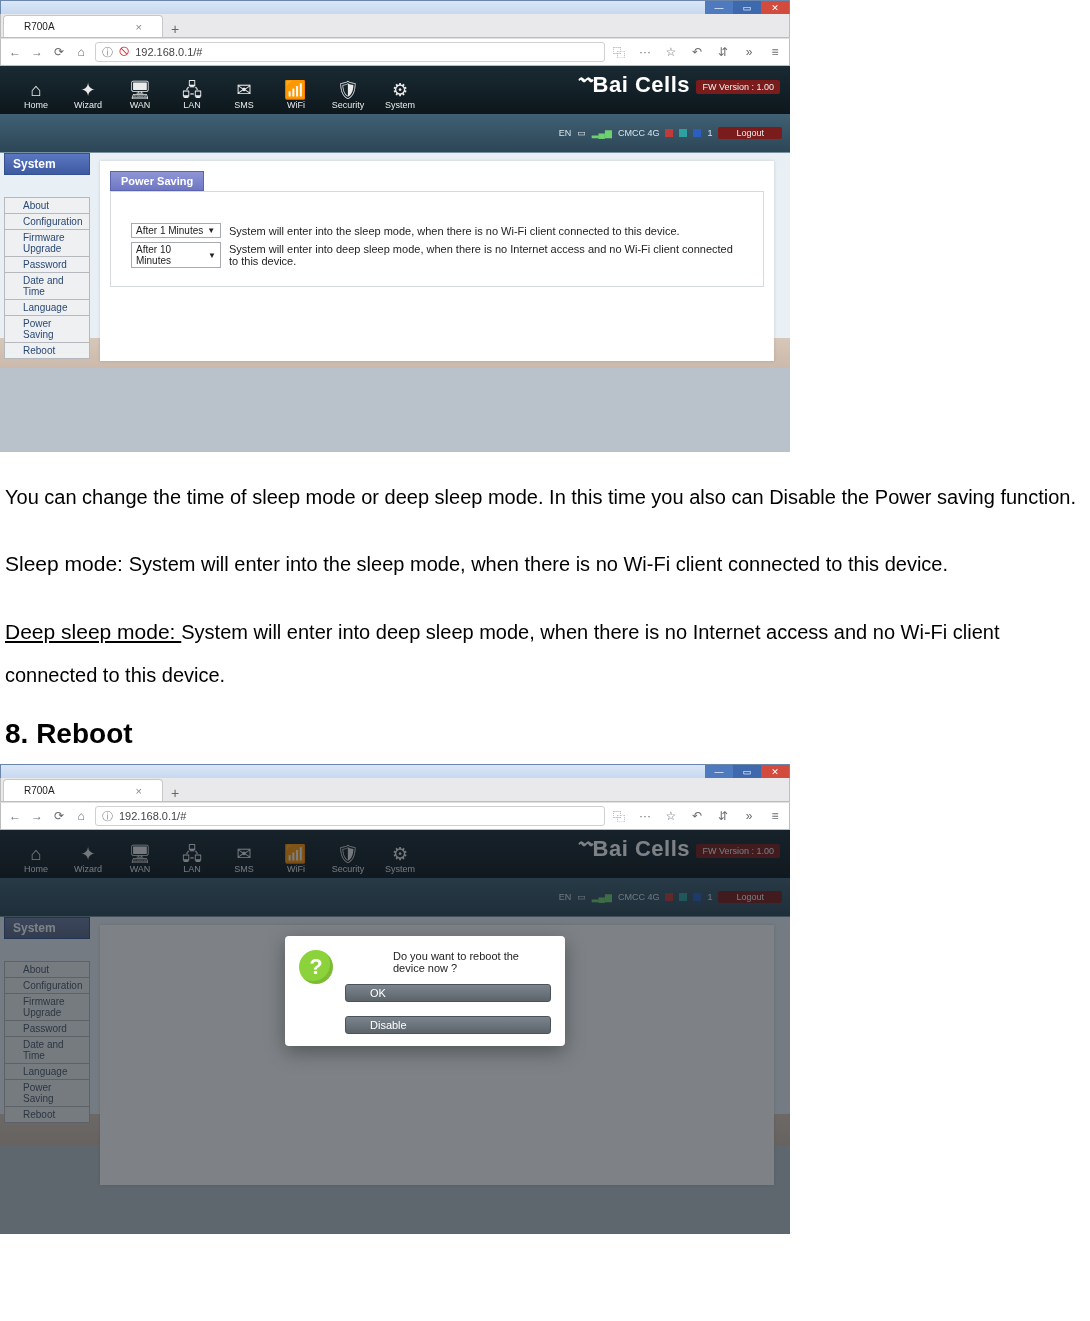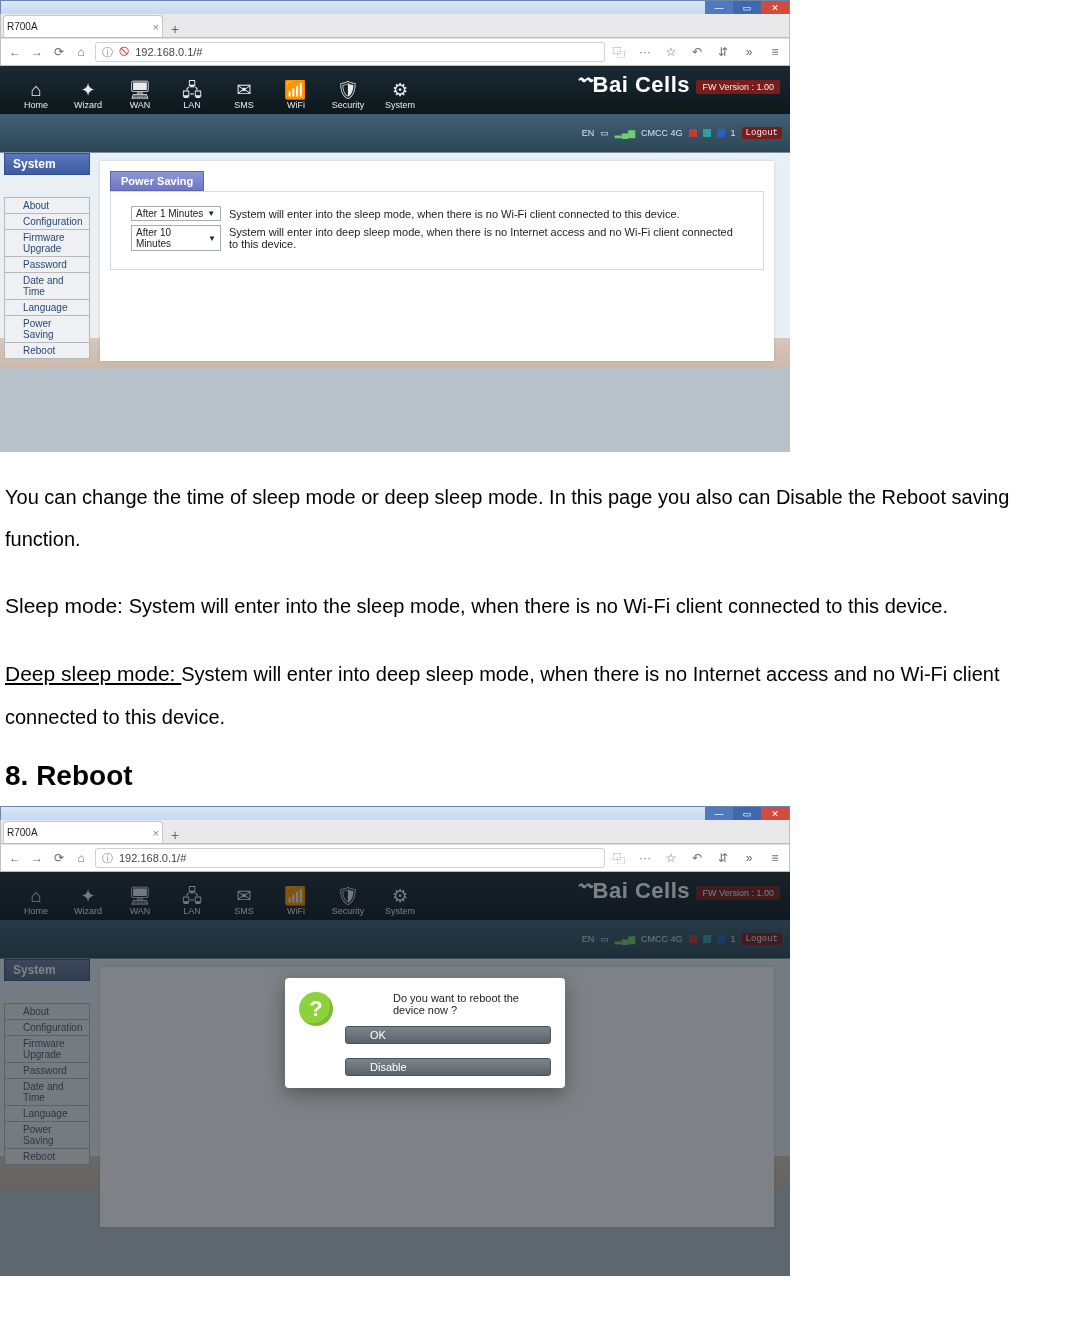--- a/index.html
+++ b/index.html
@@ -26,21 +26,21 @@
   .win-max { background:#3f69ad; }
   .win-close { background:#d34b3d; }
 
   
   .ff-tabstrip {
     height: 24px; background:#e9e9ec; border:1px solid #bdbdbd; border-top:none;
     display:flex; align-items:flex-end;
   }
   .ff-tab {
     height: 22px; min-width: 160px; background:#fff; border:1px solid #c7c7c7; border-bottom:none;
-    border-radius:4px 4px 0 0; margin-left:2px; display:flex; align-items:center; padding:0 3px;
+    border-radius:4px 4px 0 0; margin-left:2px; display:flex; align-items:center; padding:0 20px;
     font-size:10px; gap:6px;
   }
   .ff-tab .x { margin-left:auto; color:#888; font-size:11px; }
   .ff-newtab { width:24px; display:flex; align-items:center; justify-content:center; color:#666; font-size:14px; }
 
   
   .ff-urlrow {
     height: 28px; background:#fff; border:1px solid #bdbdbd; border-top:1px solid #e0e0e0;
     display:flex; align-items:center; padding:0 6px; gap:6px; font-size:12px; color:#555;
   }
@@ -78,21 +78,21 @@
   .status-strip {
     height: 38px; background: linear-gradient(#416074,#2c4656);
     display:flex; justify-content:flex-end; align-items:center; gap:6px;
     padding-right:8px; color:#d8e4ec; font-size:9px;
   }
   .status-strip .pill { display:inline-flex; align-items:center; gap:4px; }
   .sig { color:#6fd06f; }
   .ind { width:8px; height:8px; display:inline-block; }
   .ind.red{background:#c23b3b;} .ind.teal{background:#2fa0a0;} .ind.blue{background:#2a5fbf;}
   .logout-btn {
-    background:#7a1c1c; color:#eee; font-size:9px; padding:1px 4px; border-radius:2px; cursor:pointer;font-family:Liberation Mono, monospace;
+    background:#7a1c1c; color:#eee; font-size:9px; padding:1px 18px; border-radius:2px; cursor:pointer;
   }
 
   
   .router-body {
     height: 300px;
     background:
       linear-gradient(#e9f0f5 0%, #e9f0f5 62%, #d7c7b9 62%, #cbb9ab 72%, #b9c2cb 72%, #b9c2cb 100%);
     display:flex; align-items:flex-start;
     border-top:1px solid #7690a0;
   }
@@ -117,21 +117,21 @@
   .main-card {
     flex:1; background:#fff; margin:8px 16px 8px 10px; min-height:200px;
     box-shadow:0 0 3px rgba(0,0,0,0.15);
   }
   .card-tab {
     display:inline-block; margin:10px 0 0 10px;
     background: linear-gradient(#8f96d6,#6e77c3); color:#fff; font-size:11px; font-weight:bold;
     padding:3px 10px; border:1px solid #5b64ad;
   }
   .card-inner {
-    border:1px solid #d6d9de; margin:0 10px 10px 10px; padding:10px 20px 14px 20px;
+    border:1px solid #d6d9de; margin:0 10px 10px 10px; padding:27px 20px 14px 20px;
   }
   .setting-row { font-size:11px; color:#222; margin:4px 0; display:flex; align-items:center; gap:8px; }
   .dd {
     border:1px solid #a7abb1; background:#fff; padding:1px 4px; font-size:10px;
     display:inline-flex; align-items:center; gap:4px; min-width:90px;
   }
   .dd .caret { font-size:8px; }
   .apply-row { display:flex; justify-content:flex-end; margin-top:10px; }
   .btn-gray {
     background: linear-gradient(#7c848c,#5b636b); color:#fff; font-size:11px;
@@ -268,21 +268,21 @@
             <span>After 10 Minutes</span>
             <span class="caret">▼</span>
           </span>
           <span>System will enter into deep sleep mode, when there is no Internet access and no Wi-Fi client connected to this device.</span>
         </div>
       </div>
     </div>
   </div>
 </div>
 
-<p class="doc-p">You can change the time of sleep mode or deep sleep mode. In this page you also can Disable the Reboot saving function.</p>
+<p class="doc-p">You can change the time of sleep mode or deep sleep mode. In this time you also can Disable the Power saving function.</p>
 
 <p class="doc-p">
   <span style="font-size:21px;">Sleep mode: </span><span>System will enter into the sleep mode, when there is no Wi-Fi client connected to this device.</span>
 </p>
 
 <p class="doc-p">
   <span style="font-size:21px;text-decoration:underline;">Deep sleep mode: </span><span>System will enter into deep sleep mode, when there is no Internet access and no Wi-Fi client connected to this device.</span>
 </p>
 
 <h2 class="doc-h">8. Reboot</h2>

